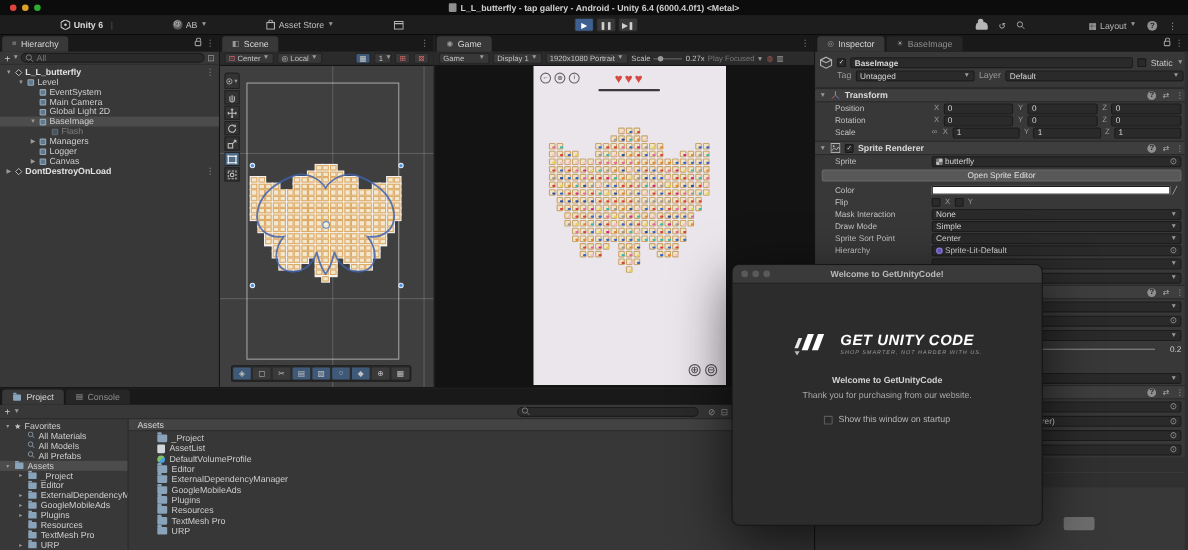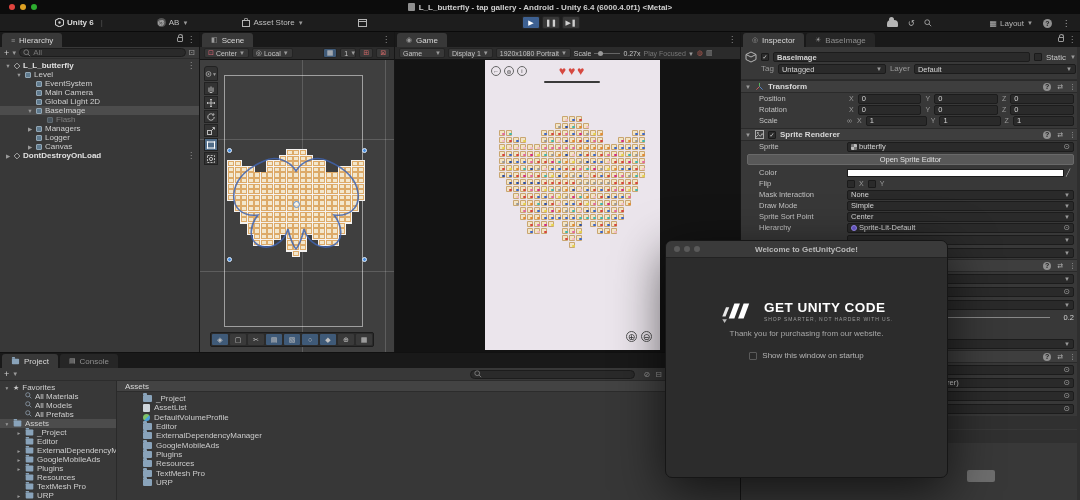--- a/index.html
+++ b/index.html
@@ -141,21 +141,21 @@
 .file-ic{width:7px;height:8px;flex:none;background:#cfd6dc;border-radius:1px;}
 .prof-ic{width:7px;height:7px;flex:none;border-radius:50%;background:linear-gradient(135deg,#7ec16a 50%,#4aa0d8 50%);}
 .star{color:#c8c8c8;font-size:7px;}
 
 
 .dialog{position:absolute;left:665px;top:240px;width:283px;height:238px;background:#2c2c2c;border:1px solid #161616;border-radius:7px;box-shadow:0 14px 50px rgba(0,0,0,.65);z-index:50;overflow:hidden;}
 .dlg-titlebar{height:17px;background:#3a3a3a;border-bottom:1px solid #222;display:flex;align-items:center;position:relative;}
 .dlg-dots{display:flex;gap:4px;margin-left:8px;}
 .dlg-dot{width:6px;height:6px;border-radius:50%;background:#5a5a5a;}
 .dlg-title{position:absolute;left:0;right:0;text-align:center;font-weight:bold;font-size:8px;color:#b9b9b9;}
-.logo-row{display:flex;align-items:center;justify-content:center;gap:6px;margin-top:40px;}
+.logo-row{display:flex;align-items:flex-end;justify-content:center;gap:6px;margin-top:40px;font-style:italic;}
 .logo-texts .lt1{font-weight:bold;font-size:13.5px;color:#fff;letter-spacing:.5px;}
 .logo-texts .lt2{font-size:5px;color:#9a9a9a;letter-spacing:.9px;margin-top:1px;}
 .dlg-head{margin-top:17px;text-align:center;font-weight:bold;font-size:8px;color:#d2d2d2;}
 .dlg-sub{margin-top:5px;text-align:center;font-size:8px;color:#a8a8a8;}
 .dlg-btns{margin-top:11px;display:flex;flex-direction:column;gap:5px;align-items:center;}
 .dlg-btn{width:152px;height:12px;background:#3d3d3d;border:1px solid #5f5f5f;border-radius:2px;display:flex;align-items:center;justify-content:center;font-size:7.5px;color:#cccccc;}
 .dlg-chk{margin-top:13px;display:flex;align-items:center;justify-content:center;gap:5px;font-size:8px;color:#b4b4b4;}
 .dlg-box{width:8px;height:8px;background:#2a2a2a;border:1px solid #5a5a5a;border-radius:1px;}
 </style>
 </head>
@@ -2219,19 +2219,20 @@
         <polygon points="2,20 6,10 9.5,10 5.5,20" fill="#e8e8e8"></polygon>
         <polygon points="9,22 15,6 21,6 15,22" fill="#fff"></polygon>
         <polygon points="19,22 25,6 31,6 25,22" fill="#fff"></polygon>
         <polygon points="2,23 7,23 4.5,27" fill="#bdbdbd"></polygon>
       </svg>
       <div class="logo-texts">
         <div class="lt1">GET UNITY CODE</div>
         <div class="lt2">SHOP SMARTER, NOT HARDER WITH US.</div>
       </div>
     </div>
+    <div class="dlg-head">Welcome to GetUnityCode</div>
     <div class="dlg-sub">Thank you for purchasing from our website.</div>
     <div class="dlg-chk">
       <span class="dlg-box"></span>
       <span>Show this window on startup</span>
     </div>
   </div>
 </div>
 
 </body></html>

